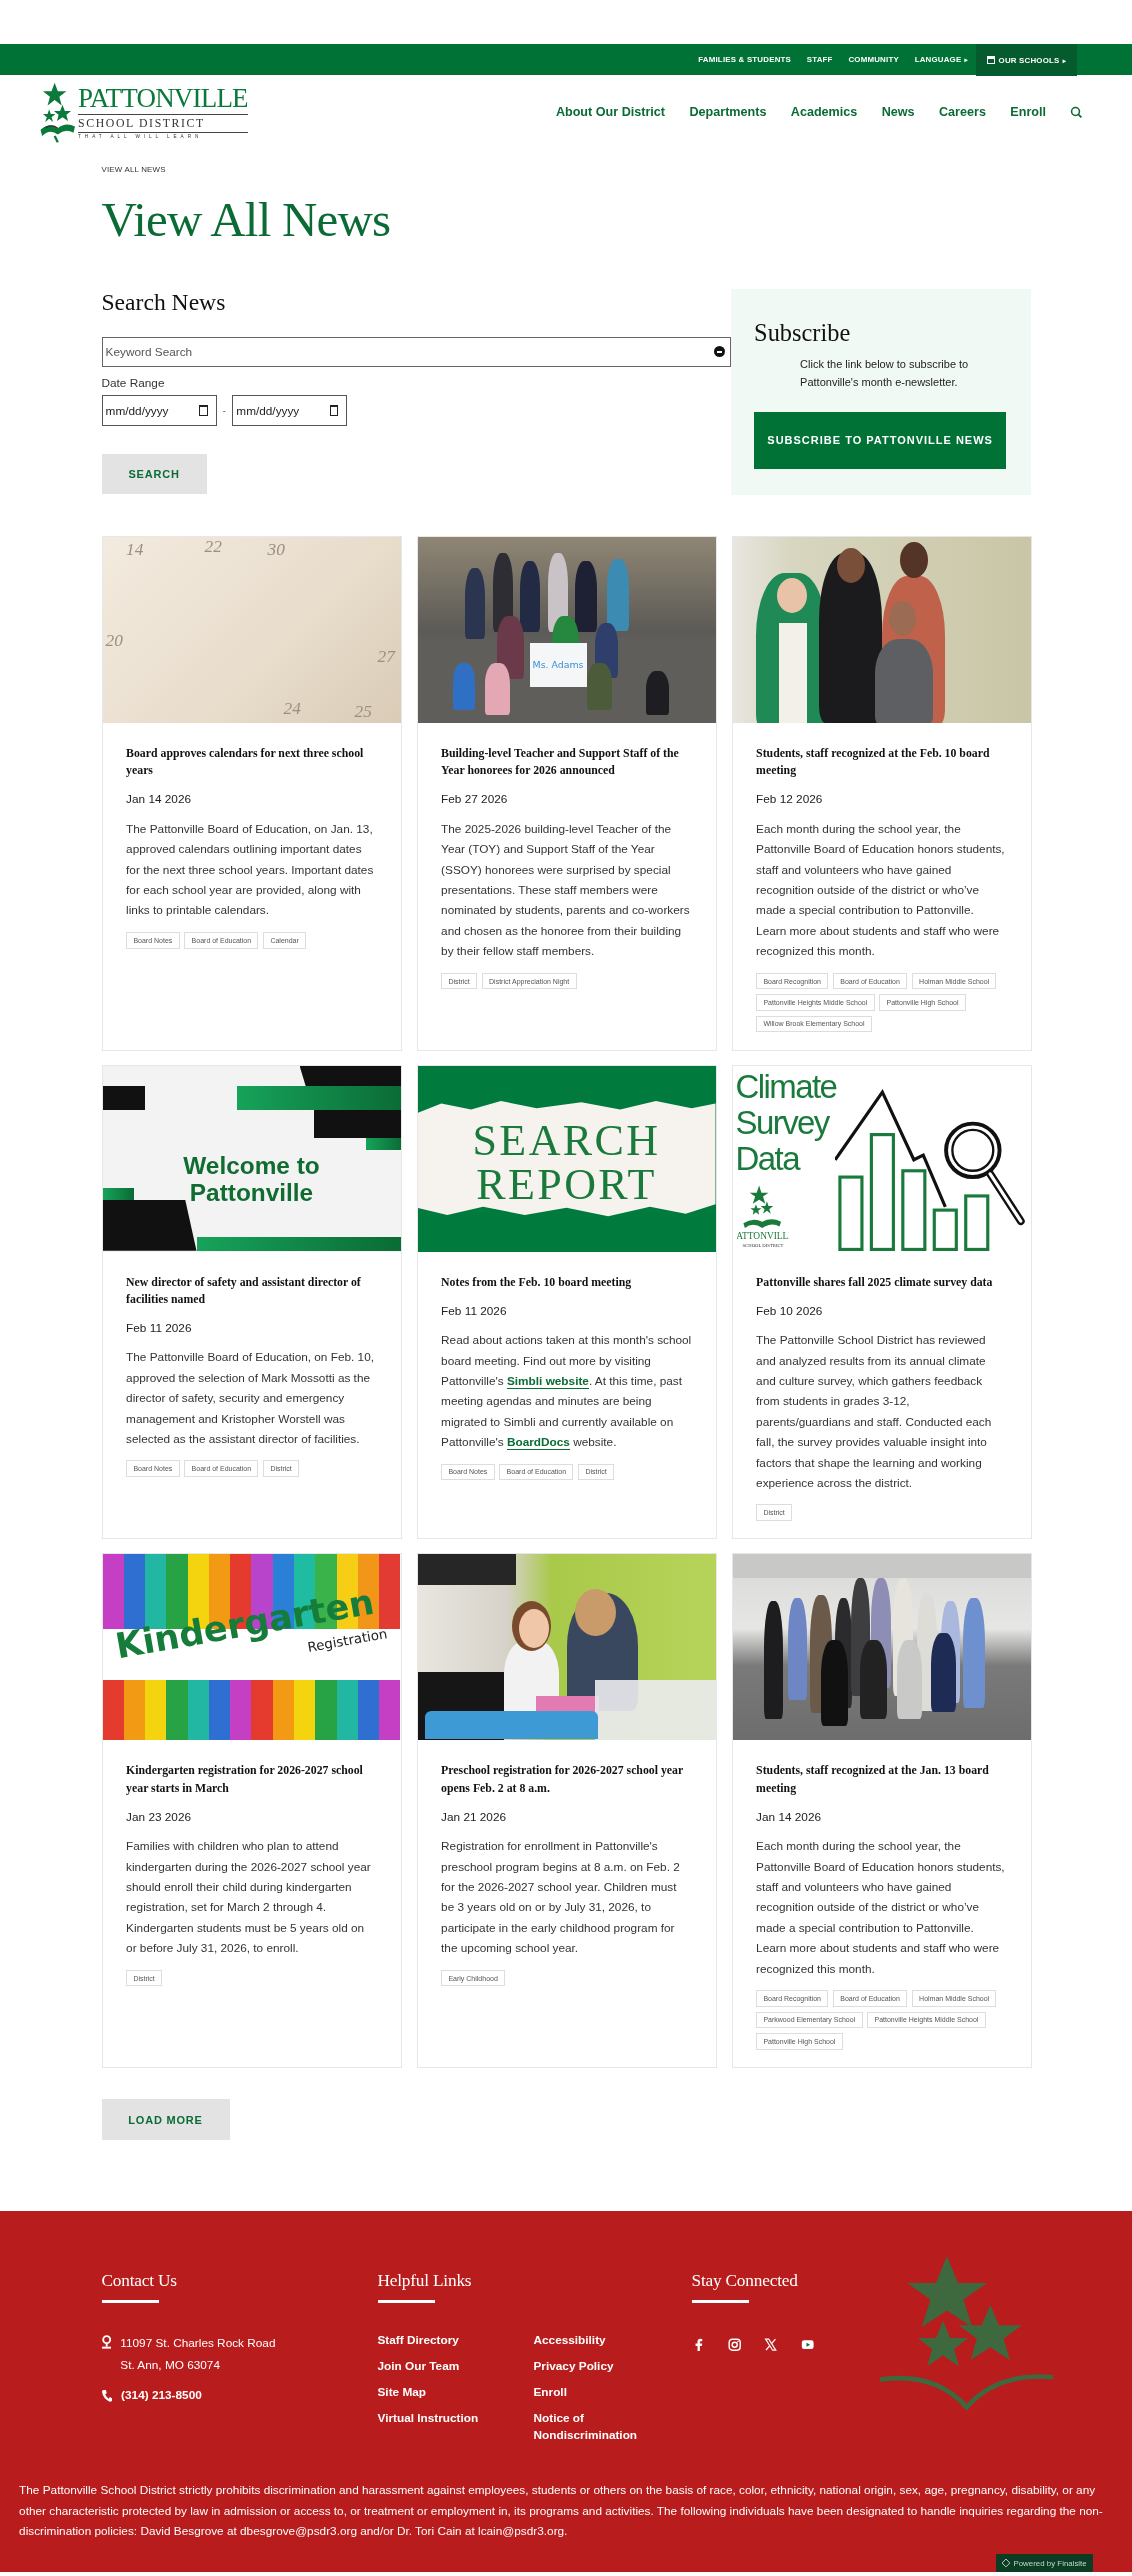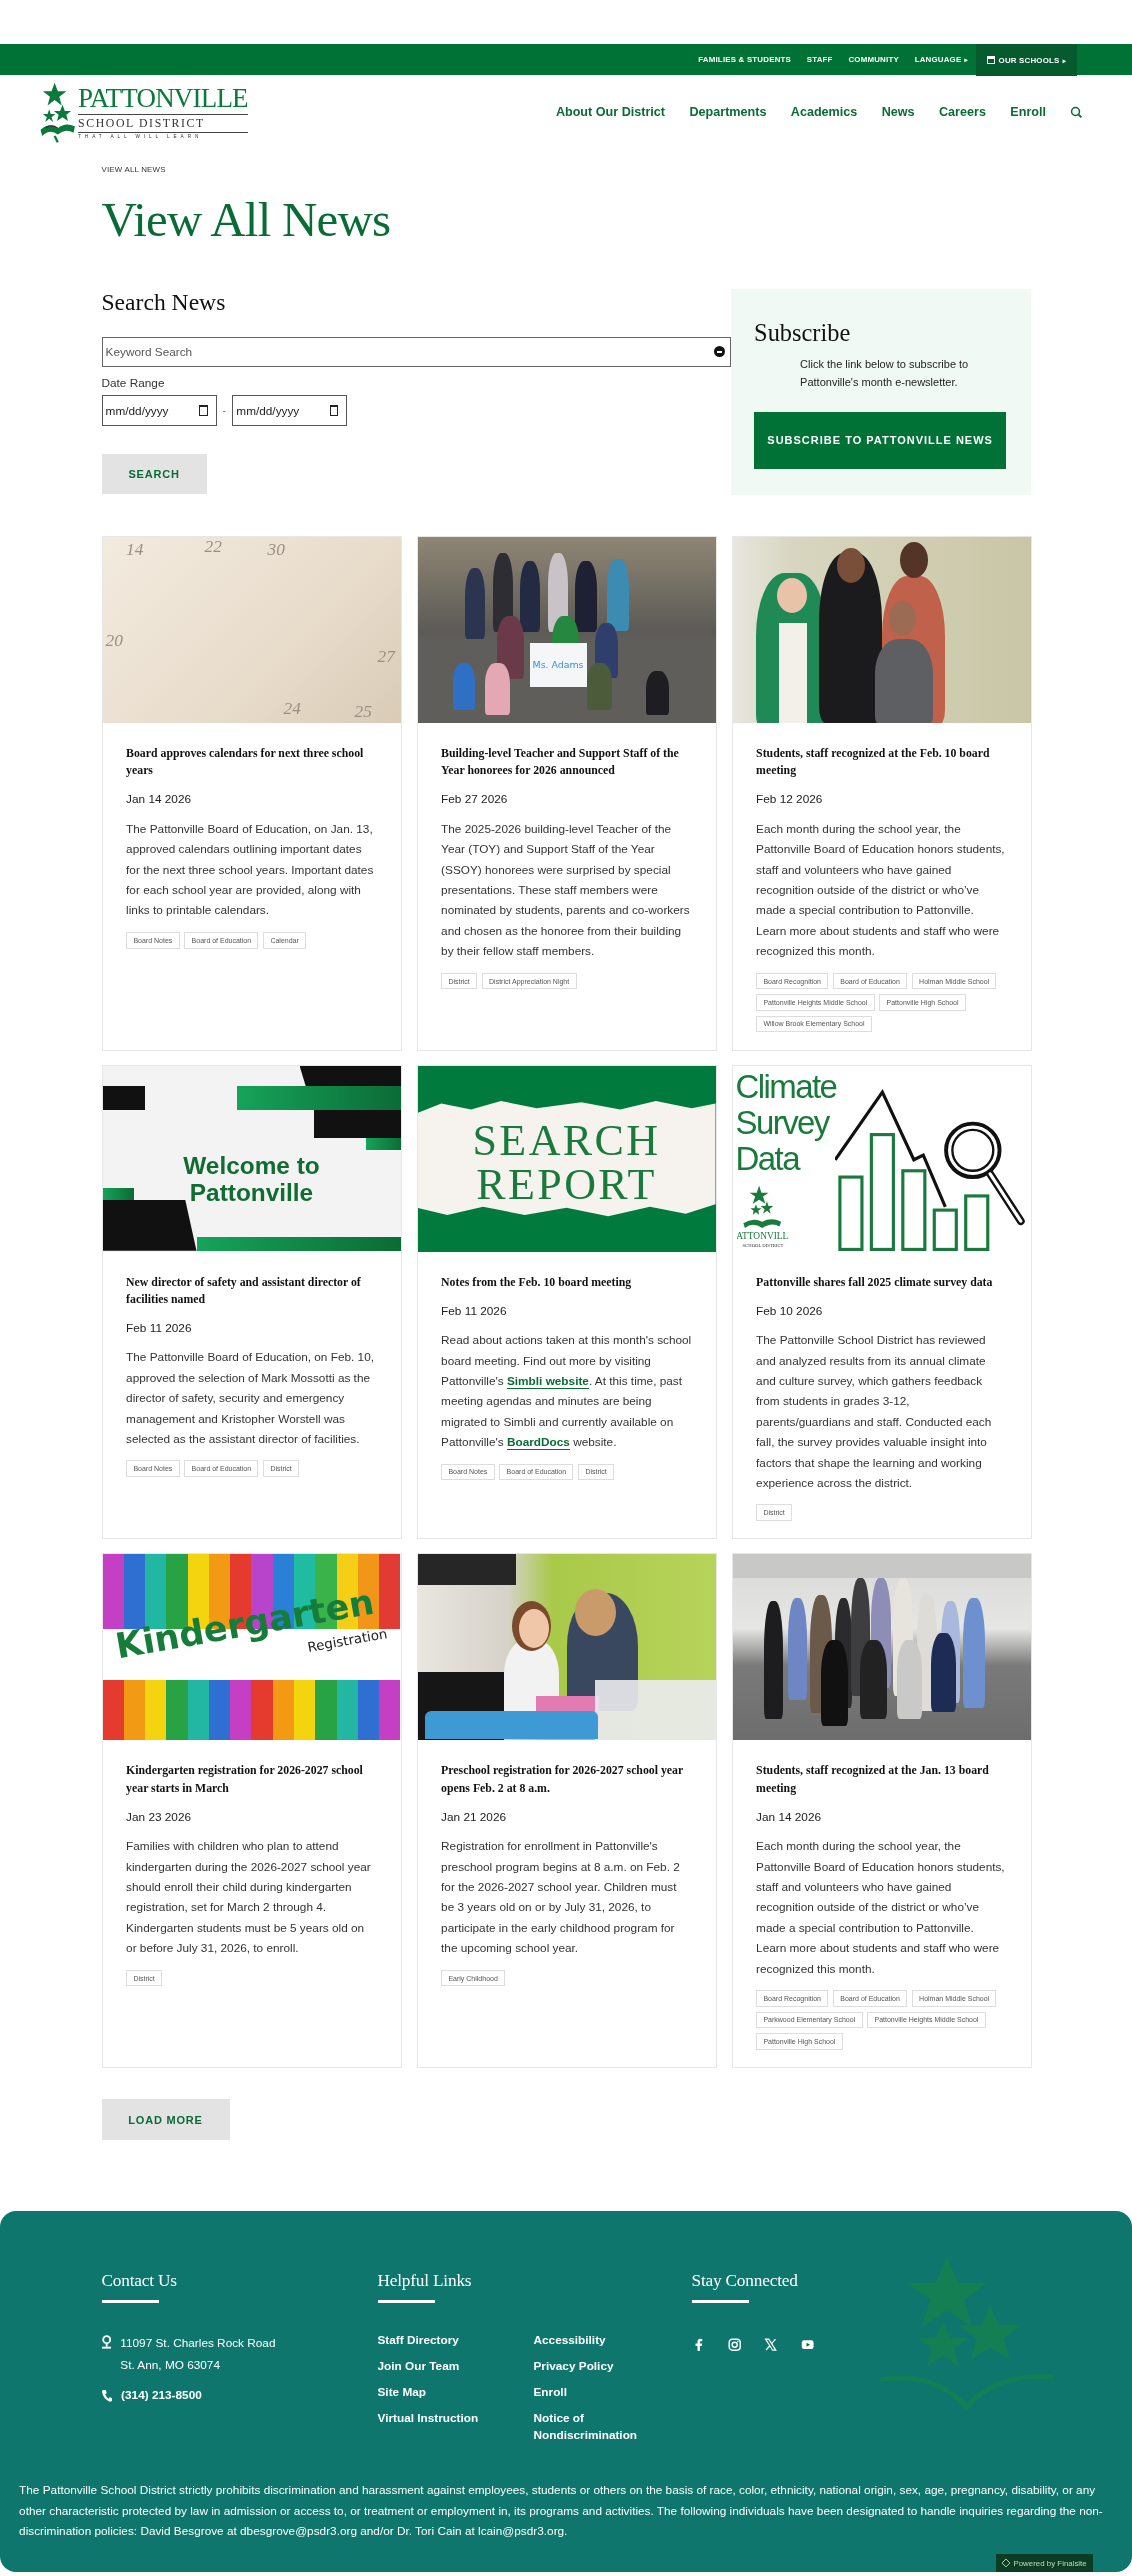--- a/index.html
+++ b/index.html
@@ -83,21 +83,21 @@
   .t-climate .msg { position: absolute; left: 3.1px; top: 3.1px; font-family: "Liberation Sans", sans-serif; color: #1a7a3c; font-size: 33px; line-height: 36px; letter-spacing: -1.6px; font-weight: normal; }
   .t-kinder { background: #fff; }
   .t-kinder .msg { position: absolute; left: 11px; top: 50px; font-family: "DejaVu Sans", sans-serif; font-weight: bold; color: #167c3a; font-size: 35px; transform: rotate(-10deg); }
   .t-kinder .reg { position: absolute; right: 12.6px; top: 79px; font-family: "DejaVu Sans", sans-serif; color: #222; font-size: 13.4px; transform: rotate(-10deg); }
   .pencils { position: absolute; left: 0; right: 0; display: flex; }
   .pencils i { flex: 1; display: block; }
 
   .load-more { margin-top: 31px; width: 128px; height: 41px; }
 
   
-  .footer { margin-top: 71px; background: #0f766e; color: #fff; position: relative; overflow: hidden; border-radius: 16px; }
+  .footer { margin-top: 71px; background: #b91c1c; color: #fff; position: relative; overflow: hidden; }
   .footer-inner { width: 929px; margin: 0 auto; padding-top: 60px; display: flex; position: relative; z-index: 2; }
   .fcol h3 { font-family: "Liberation Serif", serif; font-weight: normal; font-size: 17.3px; letter-spacing: -0.2px; }
   .fcol .bar { width: 57px; height: 2.4px; background: #fff; margin-top: 9.4px; }
   .contact { width: 276px; }
   .links { width: 314px; }
   .social-col { width: 236px; }
   .addr { display: flex; gap: 9.4px; margin-top: 29px; font-size: 11.8px; line-height: 22px; }
   .pin-ico { width: 9.4px; height: 14px; margin-top: 3.1px; }
   .phone { display: flex; gap: 9.4px; margin-top: 12.6px; font-weight: bold; font-size: 11.8px; }
   .phone-ico { width: 10.2px; height: 11.8px; margin-top: 1.6px; }

